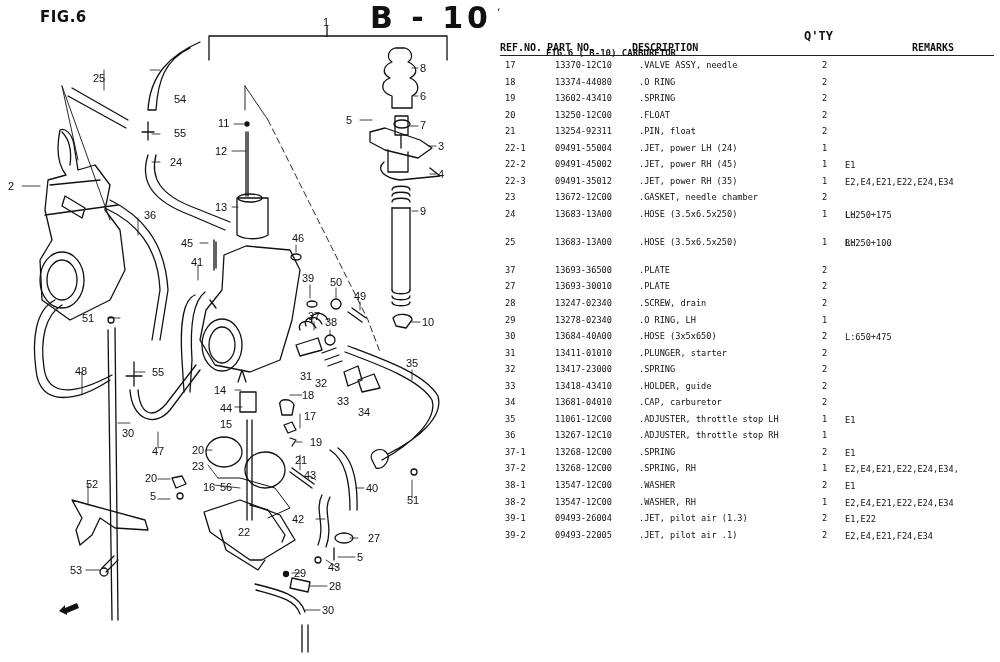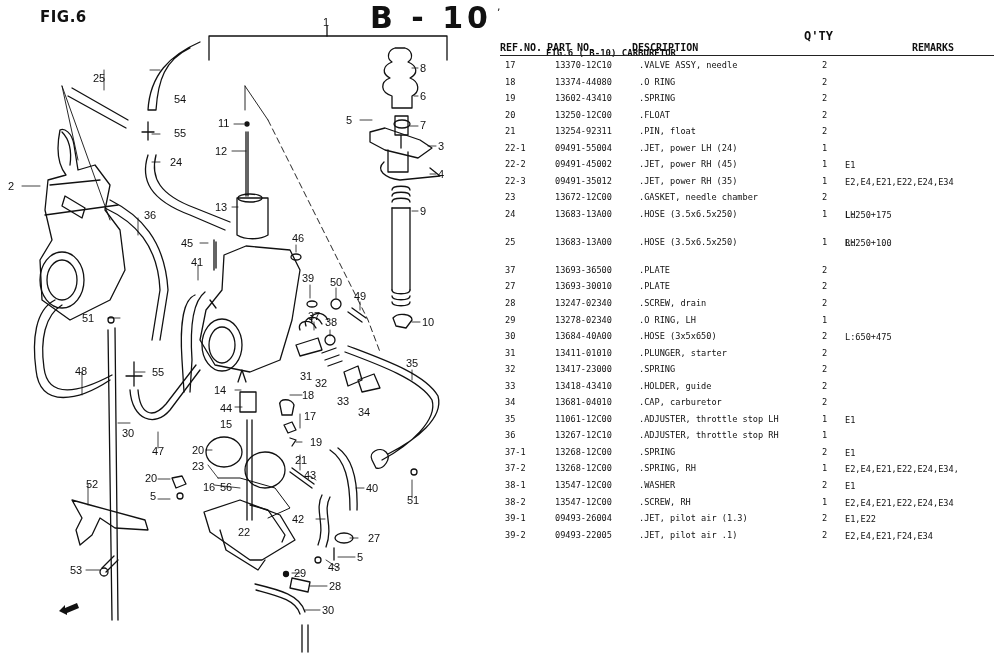--- a/index.html
+++ b/index.html
@@ -481,21 +481,21 @@
       <span class="c-part">13547-12C00</span>
       <span class="c-desc">.WASHER</span>
       <span class="c-qty">2</span>
       <span class="c-rem">
         <span class="rem-line">E1</span>
       </span>
     </div>
     <div class="row">
       <span class="c-ref">38-2</span>
       <span class="c-part">13547-12C00</span>
-      <span class="c-desc">.SCREW, RH</span>
+      <span class="c-desc">.WASHER, RH</span>
       <span class="c-qty">1</span>
       <span class="c-rem">
         <span class="rem-line">E2,E4,E21,E22,E24,E34</span>
       </span>
     </div>
     <div class="row">
       <span class="c-ref">39-1</span>
       <span class="c-part">09493-26004</span>
       <span class="c-desc">.JET, pilot air (1.3)</span>
       <span class="c-qty">2</span>

